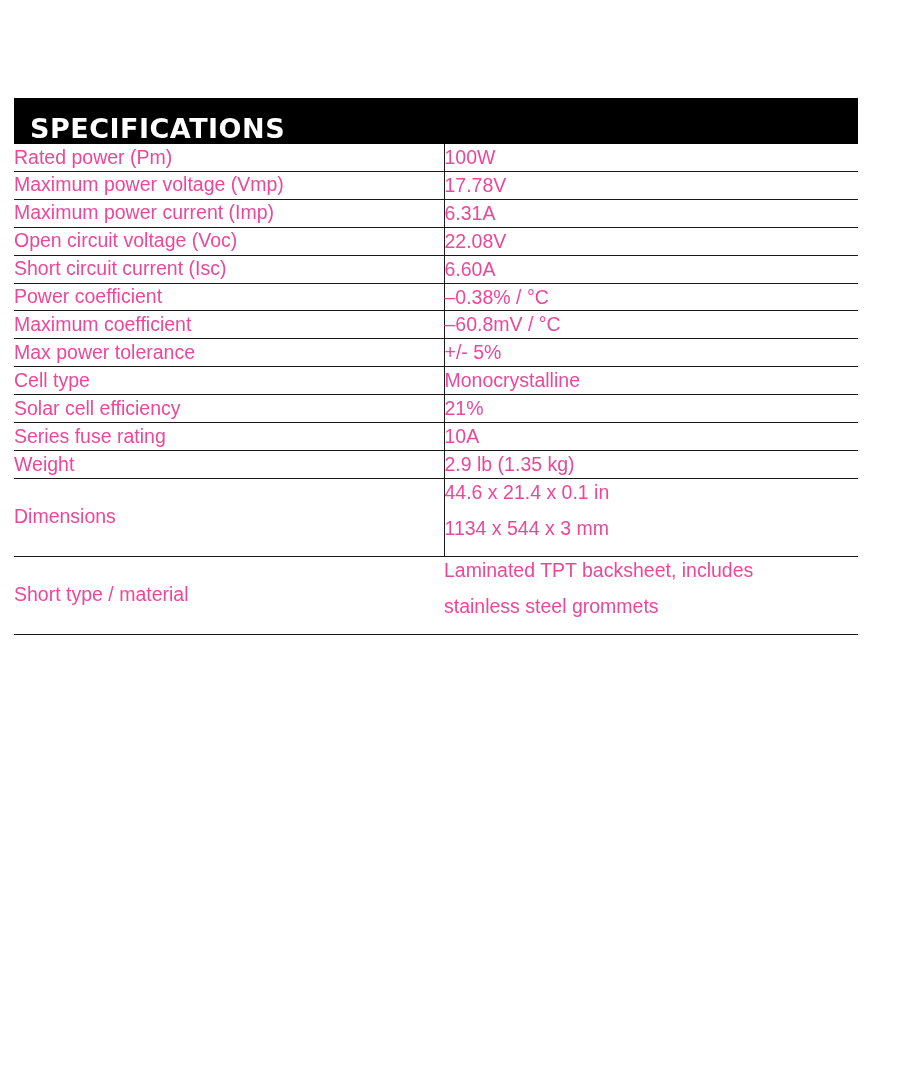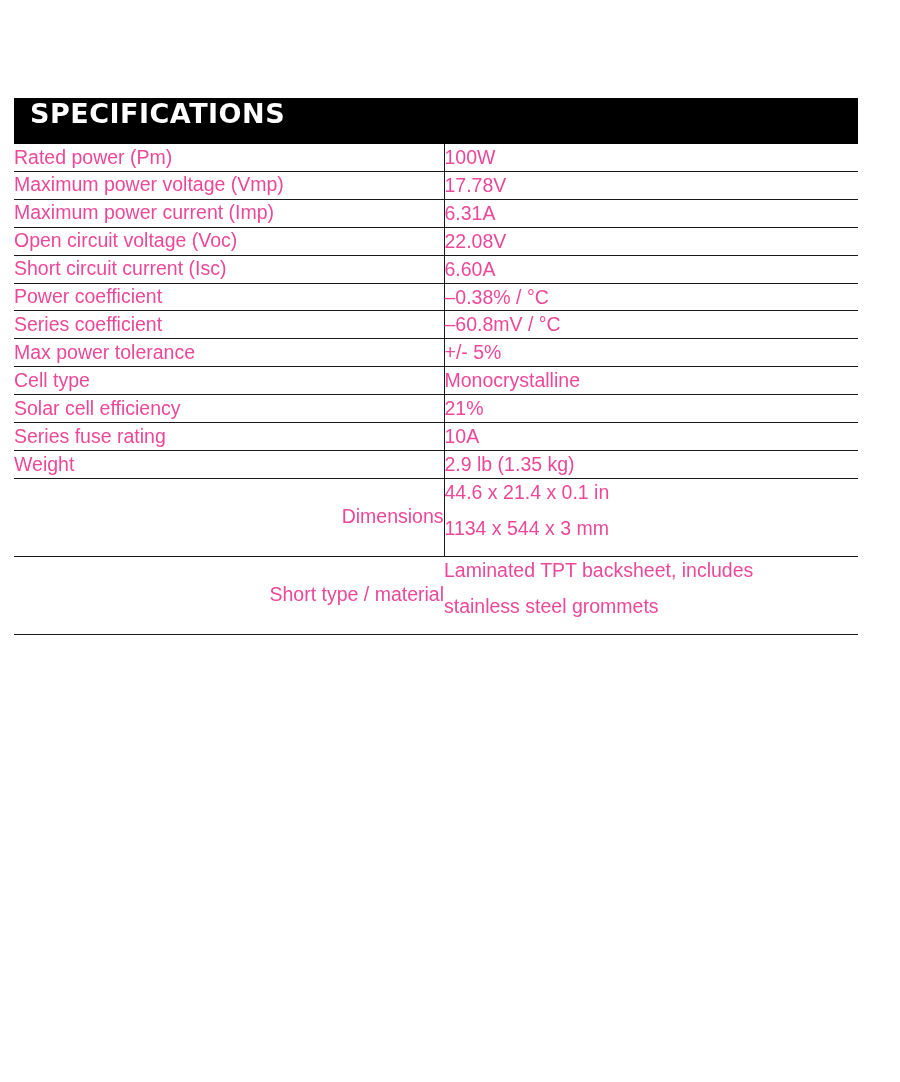--- a/index.html
+++ b/index.html
@@ -24,21 +24,21 @@
     position: absolute;
     left: 14px;
     top: 98px;
     width: 844px;
   }
   .spec-header {
     background: #000000;
     color: #ffffff;
     height: 46px;
     display: flex;
-    align-items: flex-start;
+    align-items: flex-end;
     padding-left: 16px;
     box-sizing: border-box;
   }
   .spec-header-title {
     font-size: 27px;
     font-weight: bold;
     letter-spacing: 0.5px;
     font-family: "DejaVu Sans", sans-serif;
   }
   table.spec-table {
@@ -72,21 +72,20 @@
   }
   .value-line {
     display: block;
   }
   .value-line + .value-line {
     margin-top: 9px;
   }
   tr.tall td.spec-label {
     padding-top: 14px;
     padding-bottom: 14px;
-    text-align: right;
   }
   tr.tall td.spec-value {
     padding-bottom: 14px;
   }
   tr.no-right-border td.spec-label {
     border-right: none;
   }
 </style>
 </head>
 <body>
@@ -118,21 +117,21 @@
         </tr>
         <tr>
           <td class="spec-label">Short circuit current (Isc)</td>
           <td class="spec-value">6.60A</td>
         </tr>
         <tr>
           <td class="spec-label">Power coefficient</td>
           <td class="spec-value">–0.38% / °C</td>
         </tr>
         <tr>
-          <td class="spec-label">Series coefficient</td>
+          <td class="spec-label">Maximum coefficient</td>
           <td class="spec-value">–60.8mV / °C</td>
         </tr>
         <tr>
           <td class="spec-label">Max power tolerance</td>
           <td class="spec-value">+/- 5%</td>
         </tr>
         <tr>
           <td class="spec-label">Cell type</td>
           <td class="spec-value">Monocrystalline</td>
         </tr>

